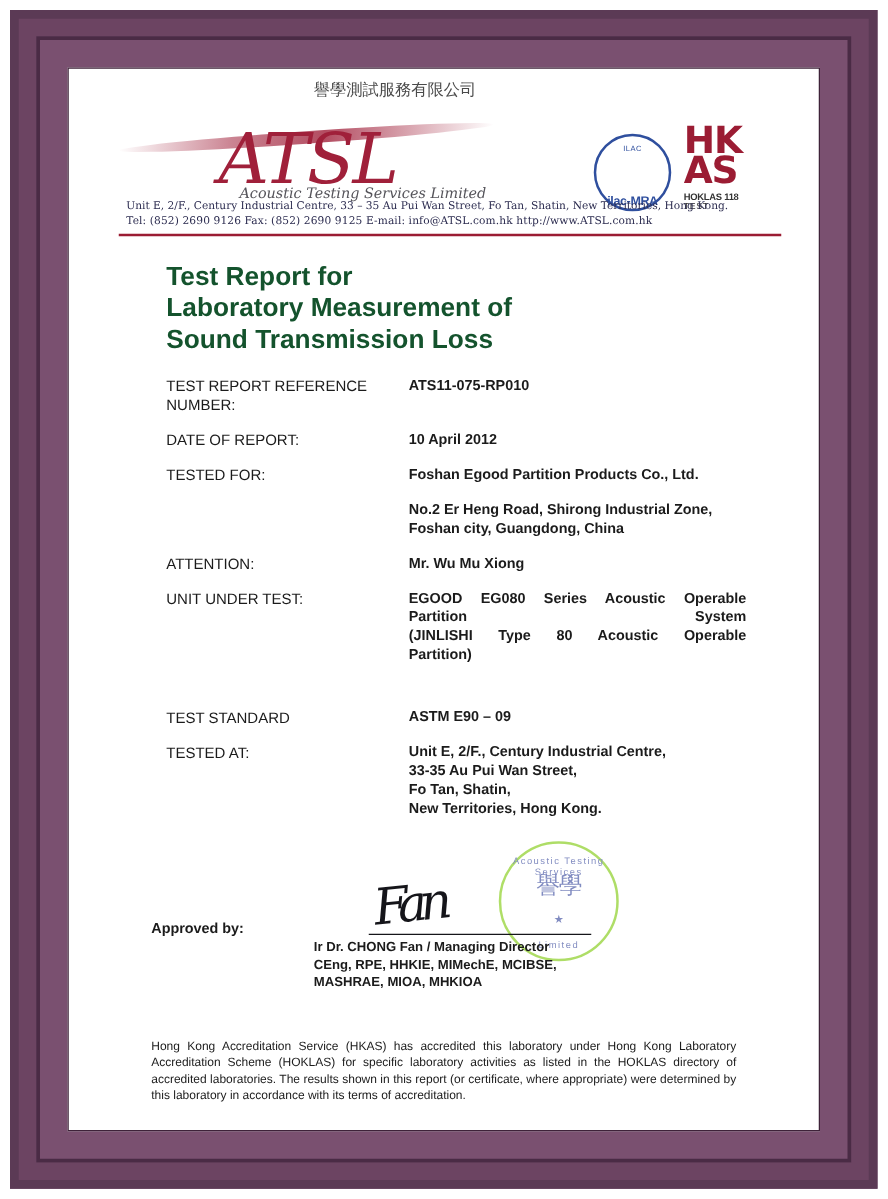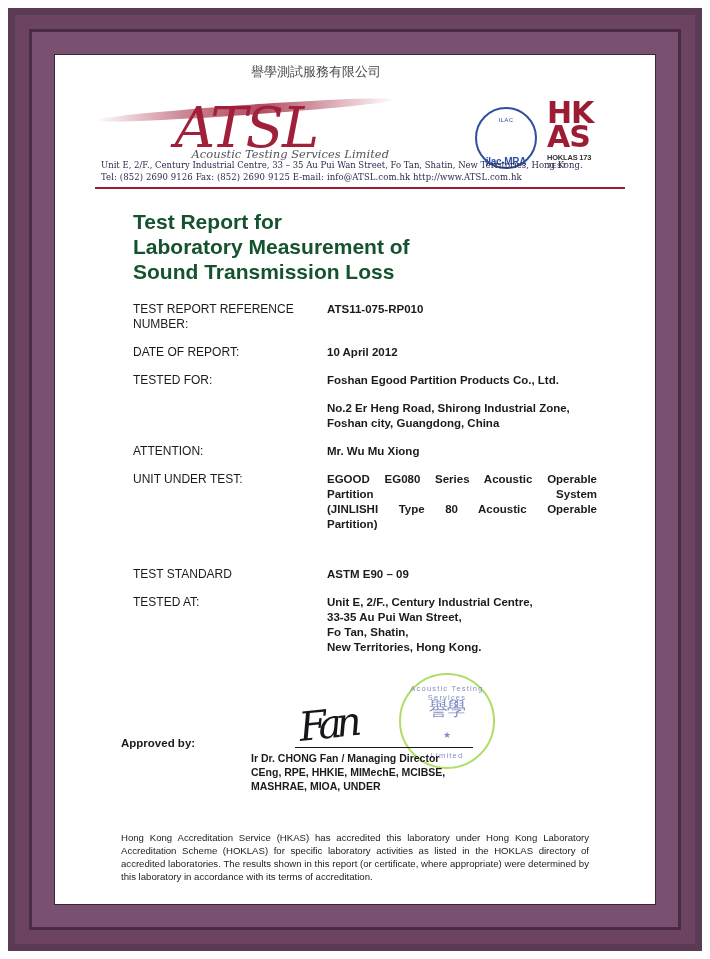--- a/index.html
+++ b/index.html
@@ -346,21 +346,21 @@
           <div class="logo-cn">譽學測試服務有限公司</div>
 
           <div class="badge-ilac">
             <div class="ilac-arc">ILAC</div>
             <div class="ilac-txt">ilac-MRA</div>
           </div>
 
           <div class="badge-hkas">
             <div class="hk-big">HK</div>
             <div class="hk-kas">AS</div>
-            <div class="hk-sub">HOKLAS 173</div>
+            <div class="hk-sub">HOKLAS 118</div>
             <div class="hk-sub2">TEST</div>
           </div>
 
           <div class="addr-line">
             <div>Unit E, 2/F., Century Industrial Centre, 33 – 35 Au Pui Wan Street, Fo Tan, Shatin, New Territories, Hong Kong.</div>
             <div class="row2">Tel: (852) 2690 9126     Fax: (852) 2690 9125     E-mail: info@ATSL.com.hk     http://www.ATSL.com.hk</div>
           </div>
           <div class="rule"></div>
         </div>
 
@@ -438,21 +438,21 @@
                 <div class="stamp-star">★</div>
               </div>
               <div class="stamp-arc-bot">Limited</div>
             </div>
             <div class="sig-script">Fan</div>
             <div class="sig-underline"></div>
             <div class="approved">Approved by:</div>
             <div class="sig-lines">
               <div>Ir Dr. CHONG Fan / Managing Director</div>
               <div>CEng, RPE, HHKIE, MIMechE, MCIBSE,</div>
-              <div>MASHRAE, MIOA, UNDER</div>
+              <div>MASHRAE, MIOA, MHKIOA</div>
             </div>
           </div>
 
           <div class="notes">Hong Kong Accreditation Service (HKAS) has accredited this laboratory under Hong Kong Laboratory Accreditation Scheme (HOKLAS) for specific laboratory activities as listed in the HOKLAS directory of accredited laboratories. The results shown in this report (or certificate, where appropriate) were determined by this laboratory in accordance with its terms of accreditation.</div>
 
         </div>
 
       </div>
     </div>
   </div>

